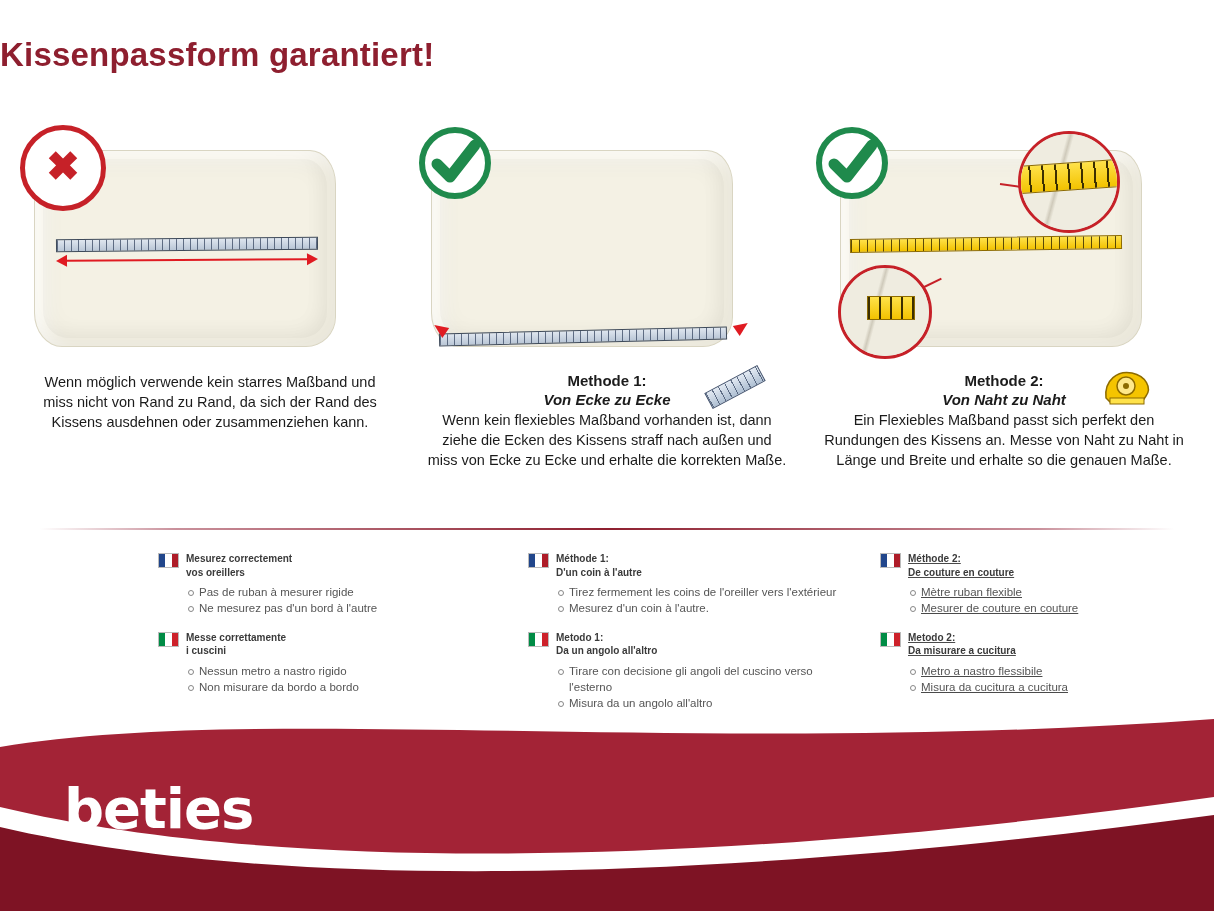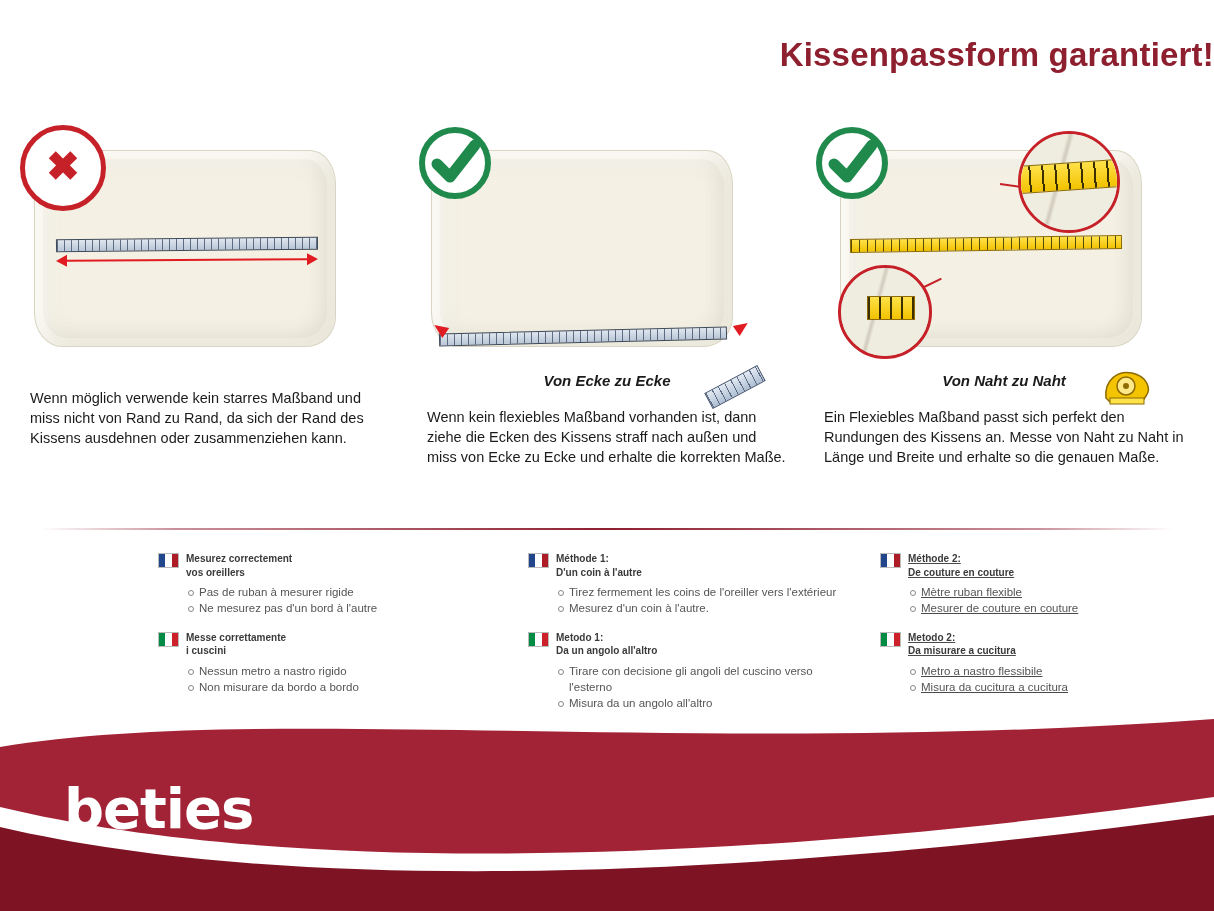--- a/index.html
+++ b/index.html
@@ -8,21 +8,21 @@
     background:#ffffff;
     font-family:"Liberation Sans", sans-serif;
     overflow:hidden;
     position:relative;
   }
   .page{position:relative;width:1214px;height:911px;overflow:hidden;}
 
   
   .title{
     position:absolute;top:36px;left:0;width:1214px;
-    text-align:right;
+    text-align:left;
     font-size:33px;font-weight:bold;color:#8e1f2f;
     letter-spacing:0.2px;
   }
 
   
   .cols{position:absolute;top:125px;left:0;width:1214px;height:390px;}
   .col{position:absolute;top:0;width:380px;height:390px;}
   .col-1{left:20px;}
   .col-2{left:417px;}
   .col-3{left:814px;}
@@ -118,21 +118,21 @@
 
   .mini-ruler{position:absolute;width:58px;height:16px;background:linear-gradient(#e3eaf3,#aebfd2);
     border:1px solid #40506b;transform:rotate(-28deg);}
   .mini-ruler .ticks{position:absolute;inset:0;background-image:repeating-linear-gradient(to right,#40506b 0 1px,transparent 1px 7px);opacity:.8;}
   .mr-1{left:340px;top:6px;}
   .mr-2{left:288px;top:6px;}
 
   .mini-tape{position:absolute;left:288px;top:-4px;width:52px;height:40px;}
 
   .desc{
-    margin-top:18px;font-size:14.5px;line-height:1.38;color:#1b1b1b;
+    margin-top:2px;text-align:center;font-size:14.5px;line-height:1.38;color:#1b1b1b;
     padding:0 10px;
   }
 
   
   .divider{position:absolute;left:40px;top:528px;width:1134px;height:2px;
     background:linear-gradient(to right,rgba(142,31,47,0) 0%,#c9909b 12%,#8e1f2f 50%,#c9909b 88%,rgba(142,31,47,0) 100%);}
 
   
   .trans{position:absolute;top:552px;left:0;width:1214px;height:160px;font-size:11.5px;color:#4a4a4a;}
   .tcol{position:absolute;top:0;width:330px;}
@@ -193,20 +193,21 @@
         <div class="ruler-rigid r2">
             <div class="ticks"></div>
           </div>
         <div class="corner-arrow ca-left"></div>
         <div class="corner-arrow ca-right"></div>
       </div>
       <div class="lab">
         <div class="mini-ruler mr-2">
             <div class="ticks"></div>
           </div>
+        <div class="l1">Methode 1:</div>
         <div class="l2">Von Ecke zu Ecke</div>
       </div>
       <div class="desc">Wenn kein flexiebles Maßband vorhanden ist, dann ziehe die Ecken des Kissens straff nach außen und miss von Ecke zu Ecke  und erhalte die korrekten Maße.</div>
     </div>
 
     <div class="col col-3">
       <div class="illus">
         <div class="pillow"></div>
         <div class="badge-check">
           <svg width="76" height="76" viewBox="0 0 76 76">
@@ -230,20 +231,21 @@
       </div>
       <div class="lab">
         <div class="mini-tape">
           <svg width="52" height="40" viewBox="0 0 52 40">
             <path d="M4 30 C2 12 16 2 30 5 C44 8 50 20 44 28 L40 34 L8 34 Z" fill="#f5c400" stroke="#8d6b00" stroke-width="1.5"></path>
             <circle cx="24" cy="18" r="9" fill="#ffe88a" stroke="#8d6b00" stroke-width="1.5"></circle>
             <circle cx="24" cy="18" r="3" fill="#8d6b00"></circle>
             <rect x="8" y="30" width="34" height="6" fill="#ffe24a" stroke="#8d6b00" stroke-width="1"></rect>
           </svg>
         </div>
+        <div class="l1">Methode 2:</div>
         <div class="l2">Von Naht zu Naht</div>
       </div>
       <div class="desc">Ein Flexiebles Maßband passt sich perfekt den Rundungen des Kissens an. Messe von Naht zu Naht in Länge und Breite und erhalte so die genauen Maße.</div>
     </div>
   </div>
 
   <div class="divider"></div>
 
   <div class="trans">
 

